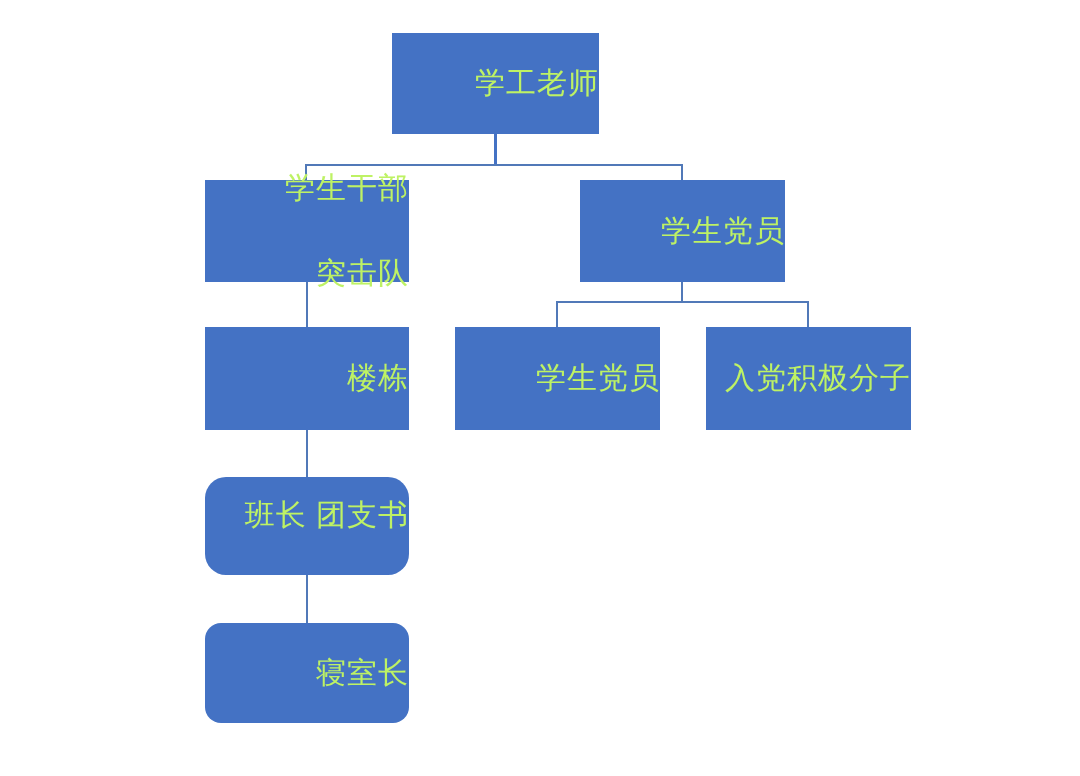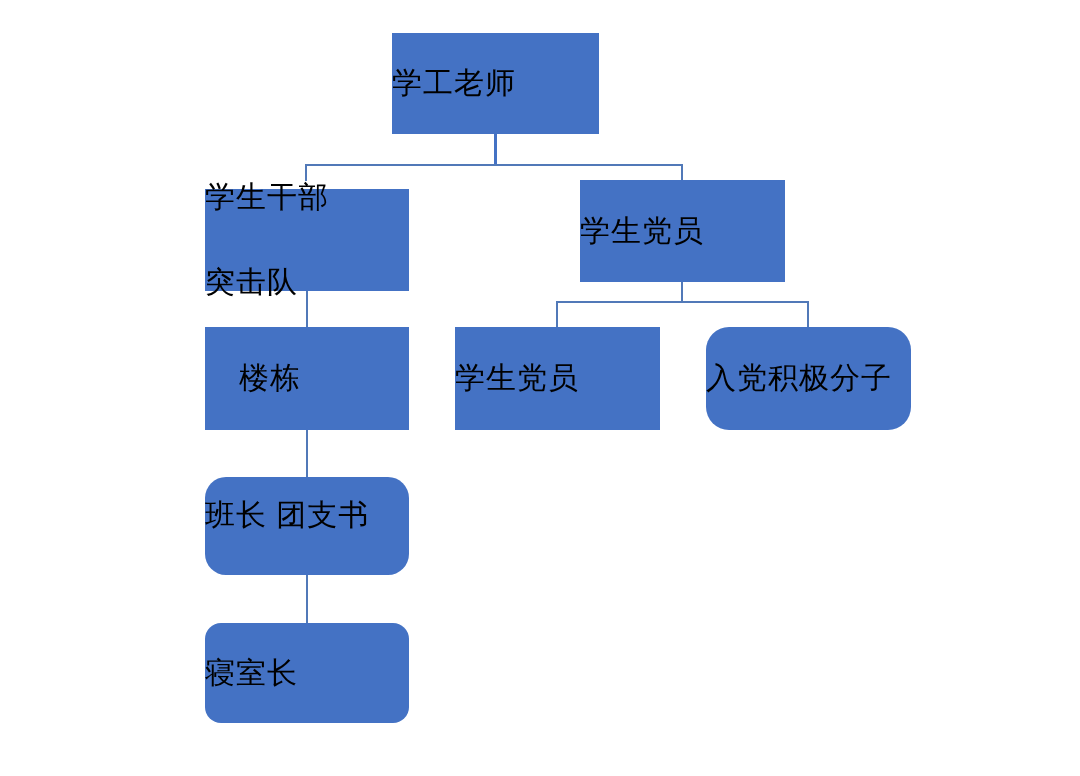--- a/index.html
+++ b/index.html
@@ -15,24 +15,24 @@
     position: relative;
     width: 1080px;
     height: 776px;
     background: #ffffff;
     overflow: hidden;
   }
   .node {
     position: absolute;
     box-sizing: border-box;
     background: #4472C4;
-    color: #000000;
+    color: #bef264;
     display: flex;
     flex-direction: column;
-    align-items: flex-start;
+    align-items: flex-end;
     justify-content: center;
     text-align: center;
     font-size: 30px;
     line-height: 1.22;
     letter-spacing: 1px;
     font-weight: 400;
     user-select: none;
   }
   .node .line {
     display: block;
@@ -87,38 +87,38 @@
   <div class="h-thin" style="left:556px; top:301px; width:253px;"></div>
 
   <div class="v-thin" style="left:556px; top:301px; height:27px;"></div>
 
   <div class="v-thin" style="left:807px; top:301px; height:27px;"></div>
 
   <div class="node" id="n-root" style="left:392px; top:33px; width:207px; height:101px;">
     <span class="line">学工老师</span>
   </div>
 
-  <div class="node" id="n-cadre-team" style="left:205px; top:189px; width:204px; height:102px;gap:48px;">
+  <div class="node" id="n-cadre-team" style="left:205px; top:180px; width:204px; height:102px;gap:48px;">
     <span class="line">学生干部</span>
     <span class="line">突击队</span>
   </div>
 
   <div class="node" id="n-party-vanguard" style="left:580px; top:180px; width:205px; height:102px;">
     <span class="line">学生党员</span>
   </div>
 
   <div class="node wide-lead" id="n-building-head" style="left:205px; top:327px; width:204px; height:103px;">
     <span class="line">楼栋</span>
   </div>
 
   <div class="node" id="n-student-party-member" style="left:455px; top:327px; width:205px; height:103px;">
     <span class="line">学生党员</span>
   </div>
 
-  <div class="node" id="n-party-activist" style="left:706px; top:327px; width:205px; height:103px;border-radius:23px;">
+  <div class="node" id="n-party-activist" style="left:706px; top:327px; width:205px; height:103px;">
     <span class="line">入党积极分子</span>
   </div>
 
   <div class="node shift-up" id="n-class-monitor" style="left:205px; top:477px; width:204px; height:98px;border-radius:21px;">
     <span class="line">班长 团支书</span>
   </div>
 
   <div class="node" id="n-dorm-head" style="left:205px; top:623px; width:204px; height:100px;border-radius:16px;">
     <span class="line">寝室长</span>
   </div>

